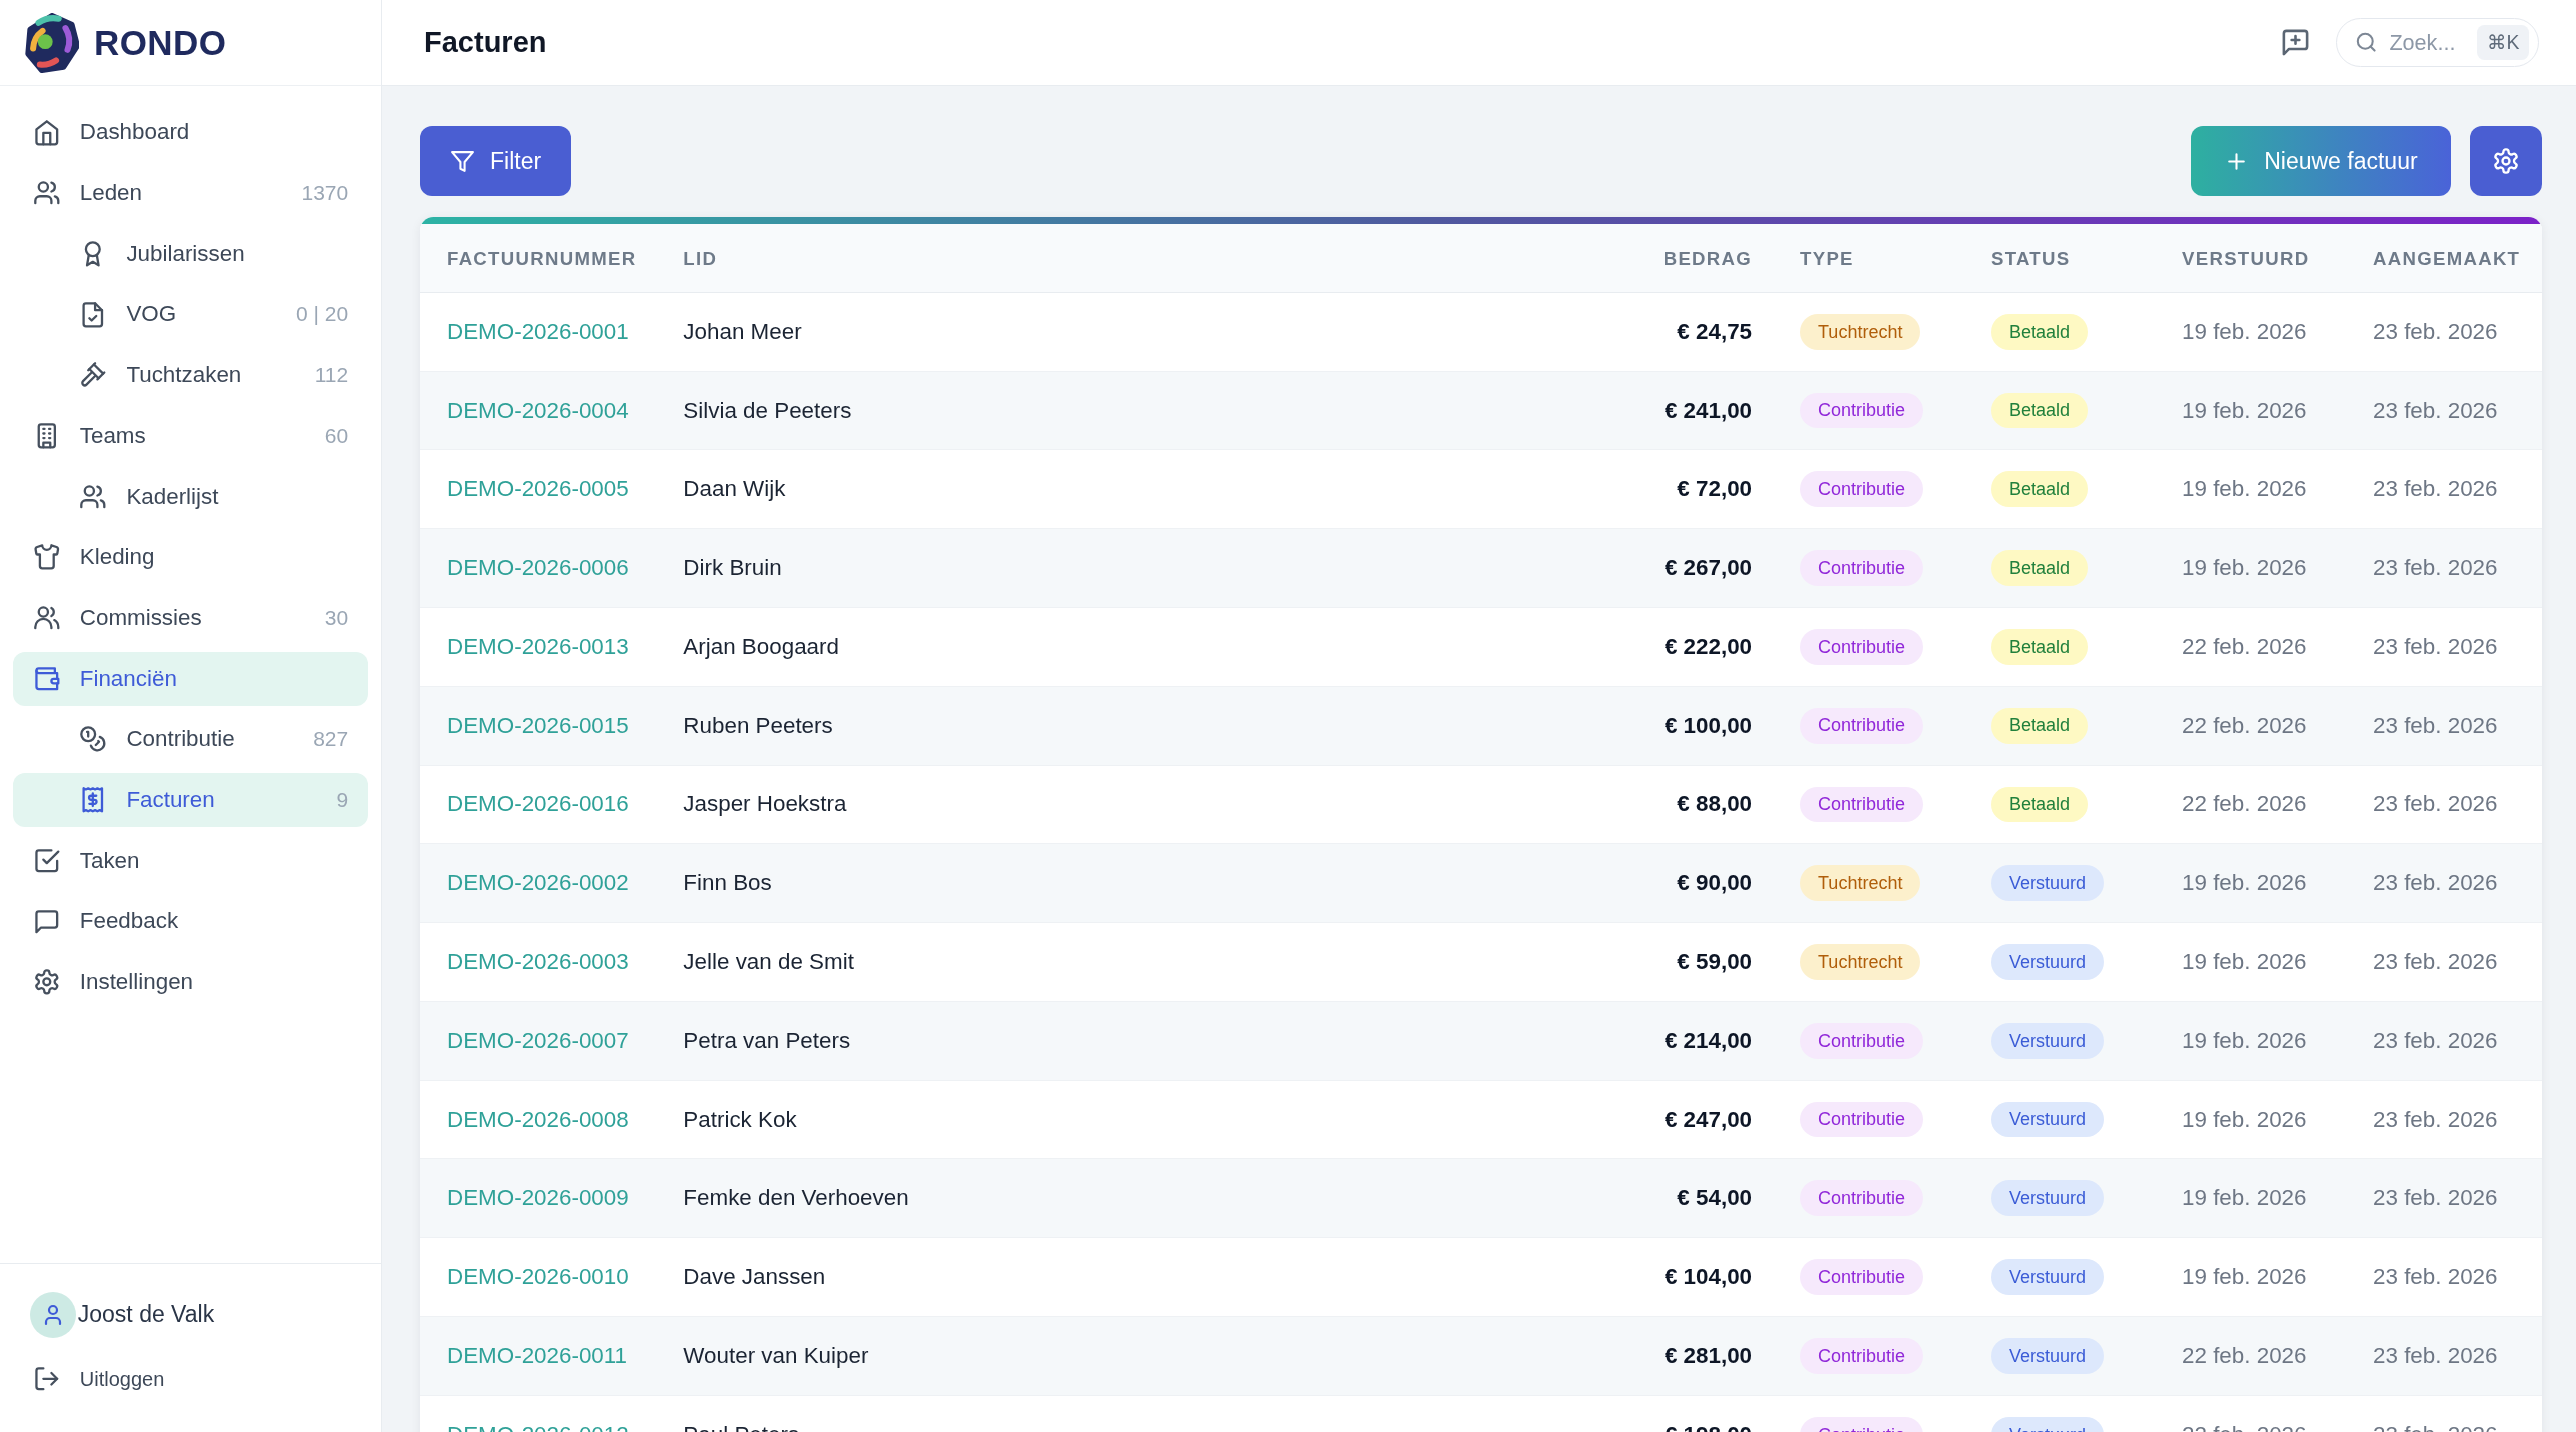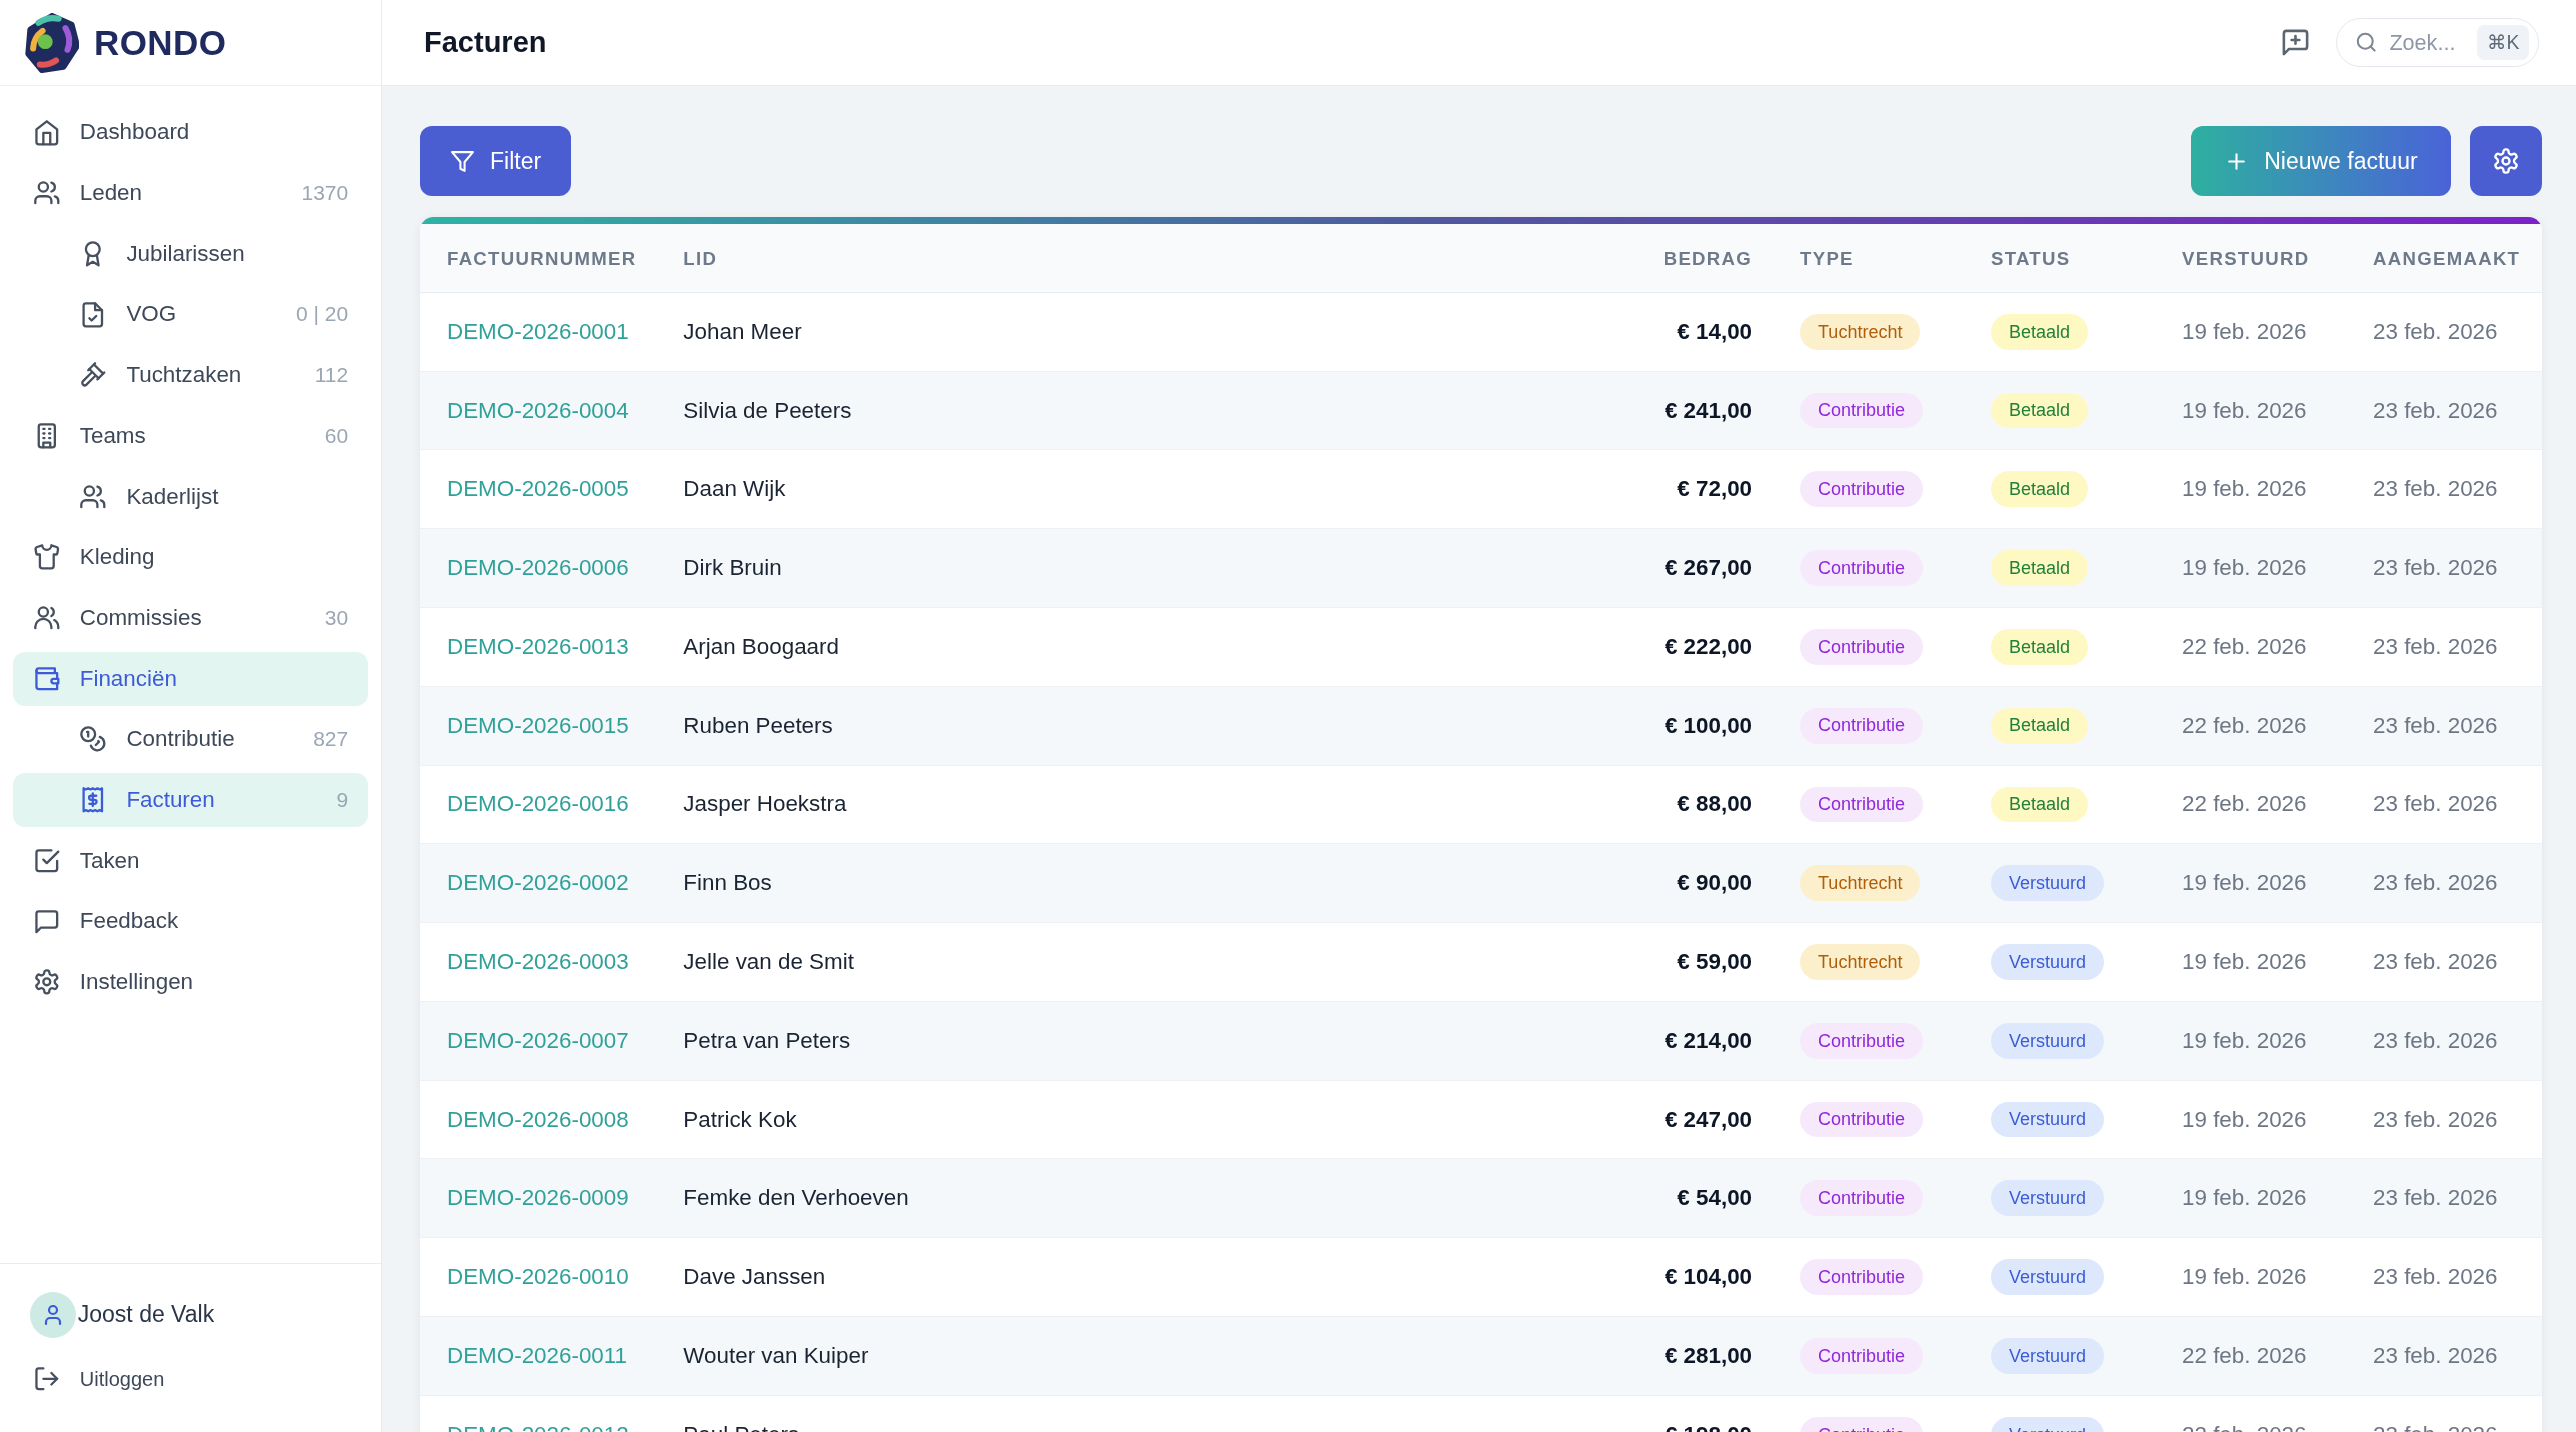--- a/index.html
+++ b/index.html
@@ -318,21 +318,21 @@
             <th class="c4">TYPE</th>
             <th class="c5">STATUS</th>
             <th class="c6">VERSTUURD</th>
             <th class="c7">AANGEMAAKT</th>
           </tr>
         </thead>
         <tbody>
             <tr>
     <td class="c1"><a class="inv-link">DEMO-2026-0001</a></td>
     <td class="c2">Johan Meer</td>
-    <td class="c3">€ 14,00</td>
+    <td class="c3">€ 24,75</td>
     <td class="c4"><span class="badge b-tuchtrecht">Tuchtrecht</span></td>
     <td class="c5"><span class="badge b-betaald">Betaald</span></td>
     <td class="c6">19 feb. 2026</td>
     <td class="c7">23 feb. 2026</td>
   </tr>
             <tr>
     <td class="c1"><a class="inv-link">DEMO-2026-0004</a></td>
     <td class="c2">Silvia de Peeters</td>
     <td class="c3">€ 241,00</td>
     <td class="c4"><span class="badge b-contributie">Contributie</span></td>

